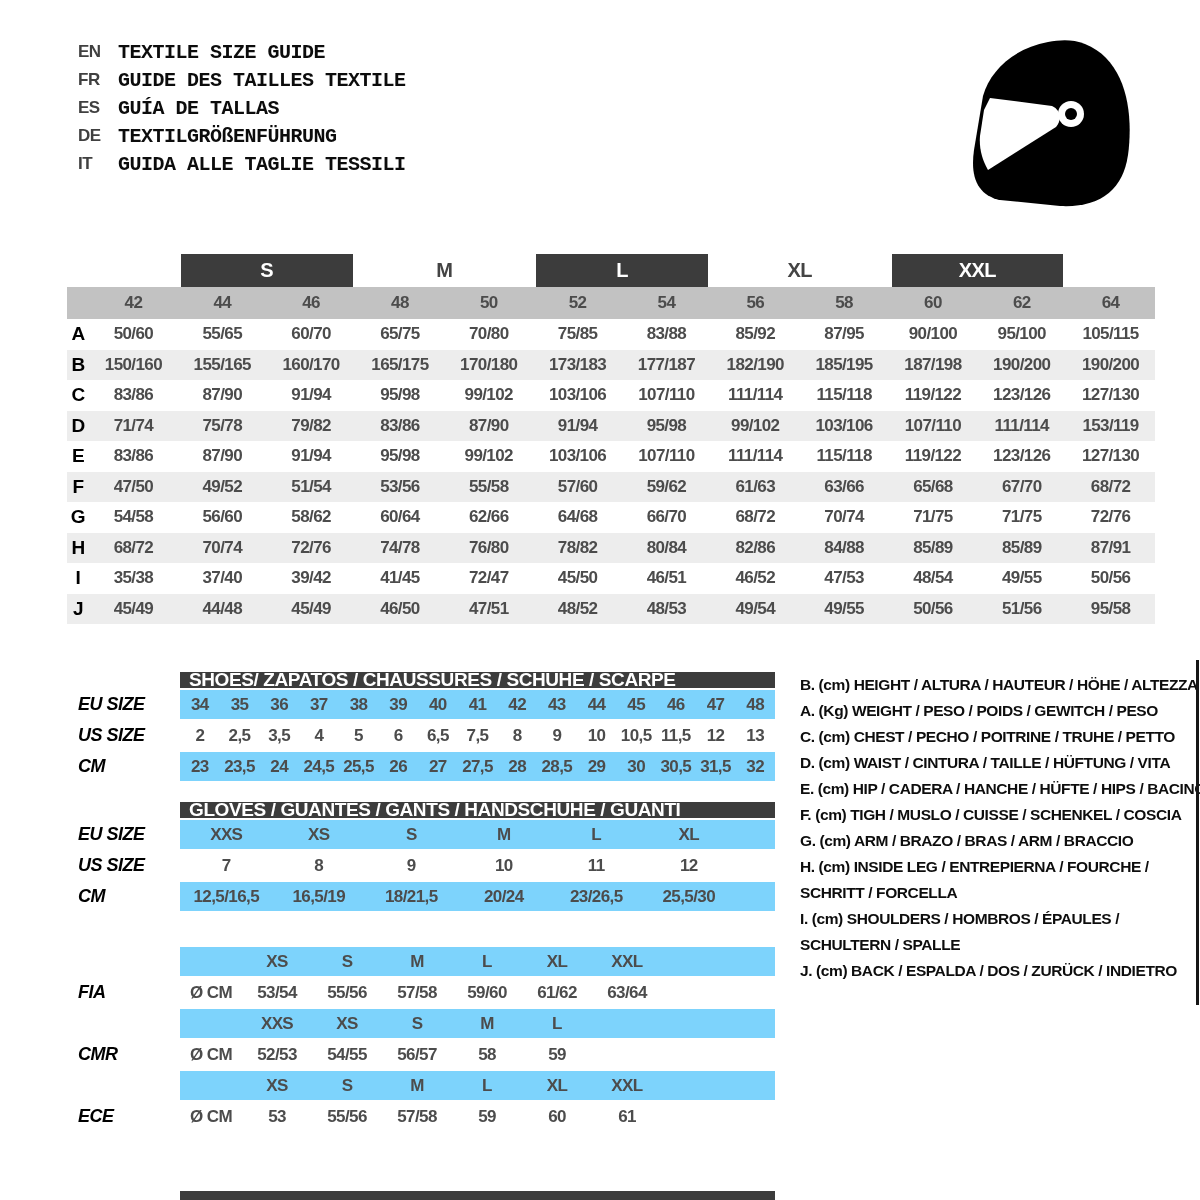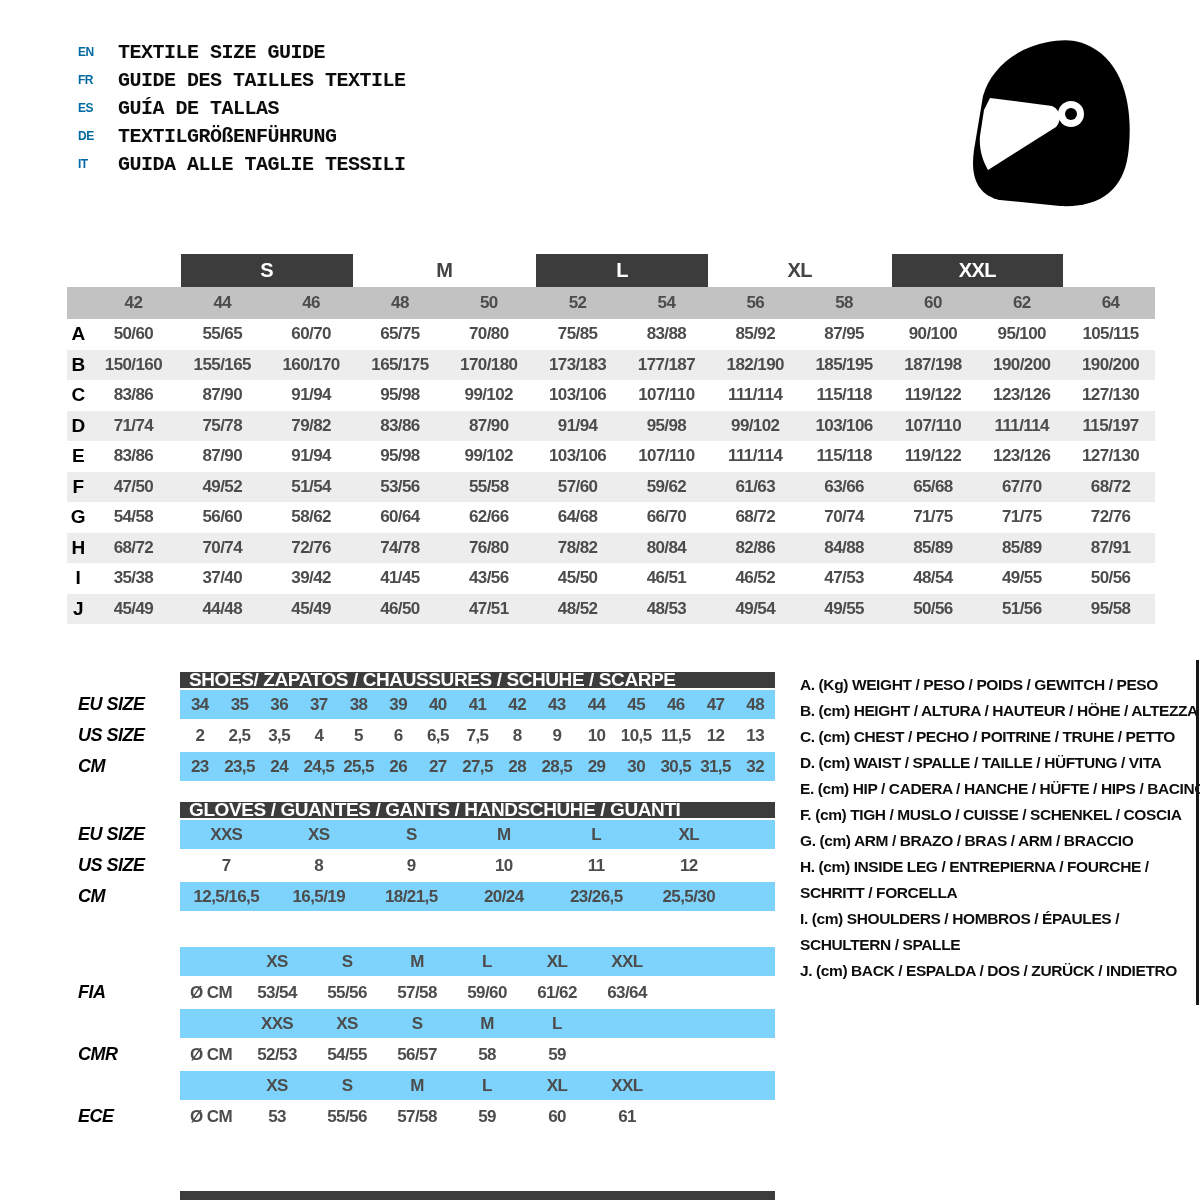--- a/index.html
+++ b/index.html
@@ -2,21 +2,21 @@
 <html><head>
 <meta charset="utf-8">
 <style>
   html,body{margin:0;padding:0;background:#fff;}
   #page{position:relative;width:1200px;height:1200px;background:#ffffff;overflow:hidden;
         font-family:"Liberation Sans","DejaVu Sans",sans-serif;}
 
   
   #langs{position:absolute;left:78px;top:38px;}
   .lang-row{display:flex;height:28px;align-items:center;}
-  .lang-code{width:40px;font-weight:bold;font-size:12px;color:#0369a1;letter-spacing:-0.5px;}
+  .lang-code{width:40px;font-weight:bold;font-size:17px;color:#404040;letter-spacing:-0.5px;}
   .lang-title{font-weight:bold;font-size:20px;color:#0c0c0c;letter-spacing:-0.5px;font-family:Liberation Mono, monospace;}
 
   
   #helmet-logo{position:absolute;left:960px;top:30px;width:220px;height:180px;}
 
   
   #main-table{position:absolute;left:67px;top:254px;width:1088px;}
   .mgrid{display:grid;grid-template-columns:22px repeat(12,1fr);align-items:center;}
   #sizebar{height:33px;}
   .szgroup{height:33px;display:flex;align-items:center;justify-content:center;
@@ -171,21 +171,21 @@
           <div class="mval">75/78</div>
           <div class="mval">79/82</div>
           <div class="mval">83/86</div>
           <div class="mval">87/90</div>
           <div class="mval">91/94</div>
           <div class="mval">95/98</div>
           <div class="mval">99/102</div>
           <div class="mval">103/106</div>
           <div class="mval">107/110</div>
           <div class="mval">111/114</div>
-          <div class="mval">115/197</div>
+          <div class="mval">153/119</div>
         </div>
         <div class="mgrid mrow">
           <div class="mlabel">E</div>
           <div class="mval">83/86</div>
           <div class="mval">87/90</div>
           <div class="mval">91/94</div>
           <div class="mval">95/98</div>
           <div class="mval">99/102</div>
           <div class="mval">103/106</div>
           <div class="mval">107/110</div>
@@ -239,21 +239,21 @@
           <div class="mval">85/89</div>
           <div class="mval">85/89</div>
           <div class="mval">87/91</div>
         </div>
         <div class="mgrid mrow">
           <div class="mlabel">I</div>
           <div class="mval">35/38</div>
           <div class="mval">37/40</div>
           <div class="mval">39/42</div>
           <div class="mval">41/45</div>
-          <div class="mval">43/56</div>
+          <div class="mval">72/47</div>
           <div class="mval">45/50</div>
           <div class="mval">46/51</div>
           <div class="mval">46/52</div>
           <div class="mval">47/53</div>
           <div class="mval">48/54</div>
           <div class="mval">49/55</div>
           <div class="mval">50/56</div>
         </div>
         <div class="mgrid mrow shade">
           <div class="mlabel">J</div>
@@ -449,24 +449,24 @@
             <div class="sval">57/58</div>
             <div class="sval">59</div>
             <div class="sval">60</div>
             <div class="sval">61</div>
           </div>
         </div>
       </div>
   </div>
 
   <div id="legend">
+      <div class="legend-line">B. (cm) HEIGHT / ALTURA / HAUTEUR / HÖHE / ALTEZZA</div>
       <div class="legend-line">A. (Kg) WEIGHT / PESO / POIDS / GEWITCH / PESO</div>
-      <div class="legend-line">B. (cm) HEIGHT / ALTURA / HAUTEUR / HÖHE / ALTEZZA</div>
       <div class="legend-line">C. (cm) CHEST / PECHO / POITRINE / TRUHE / PETTO</div>
-      <div class="legend-line">D. (cm) WAIST / SPALLE / TAILLE / HÜFTUNG / VITA</div>
+      <div class="legend-line">D. (cm) WAIST / CINTURA / TAILLE / HÜFTUNG / VITA</div>
       <div class="legend-line">E. (cm) HIP / CADERA / HANCHE / HÜFTE / HIPS / BACINO</div>
       <div class="legend-line">F. (cm) TIGH / MUSLO / CUISSE / SCHENKEL / COSCIA</div>
       <div class="legend-line">G. (cm) ARM / BRAZO / BRAS / ARM / BRACCIO</div>
       <div class="legend-line">H. (cm) INSIDE LEG / ENTREPIERNA / FOURCHE /</div>
       <div class="legend-line">SCHRITT / FORCELLA</div>
       <div class="legend-line">I. (cm) SHOULDERS / HOMBROS / ÉPAULES /</div>
       <div class="legend-line">SCHULTERN / SPALLE</div>
       <div class="legend-line">J. (cm) BACK / ESPALDA / DOS / ZURÜCK / INDIETRO</div>
     </div>
 

